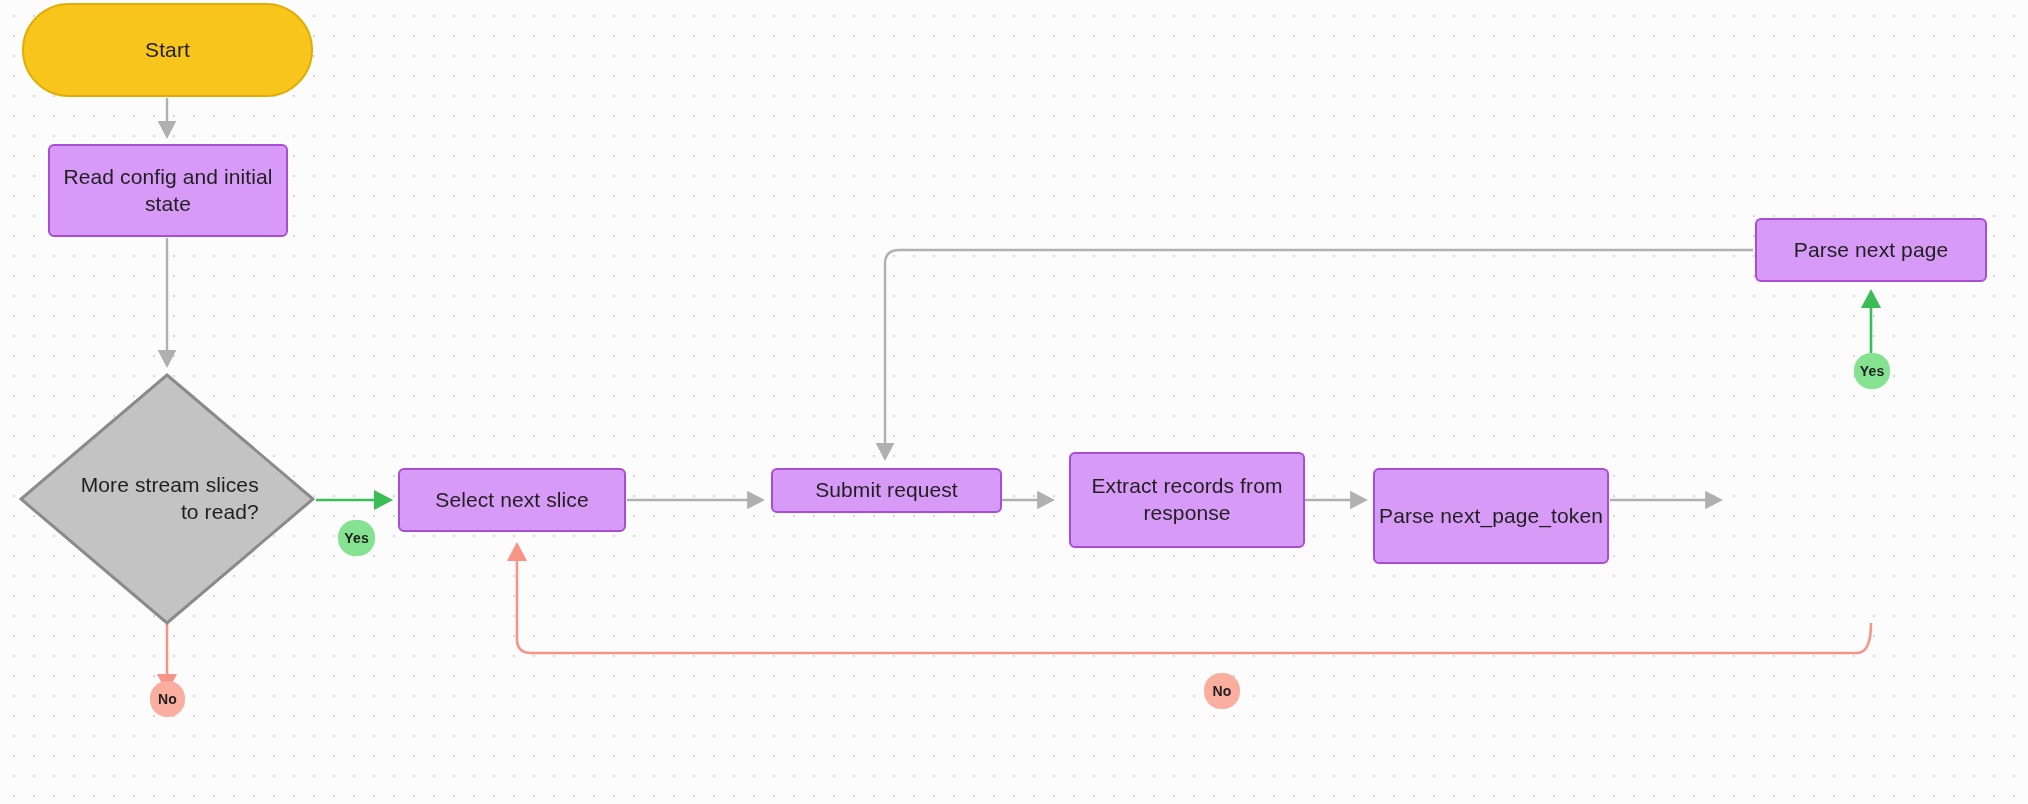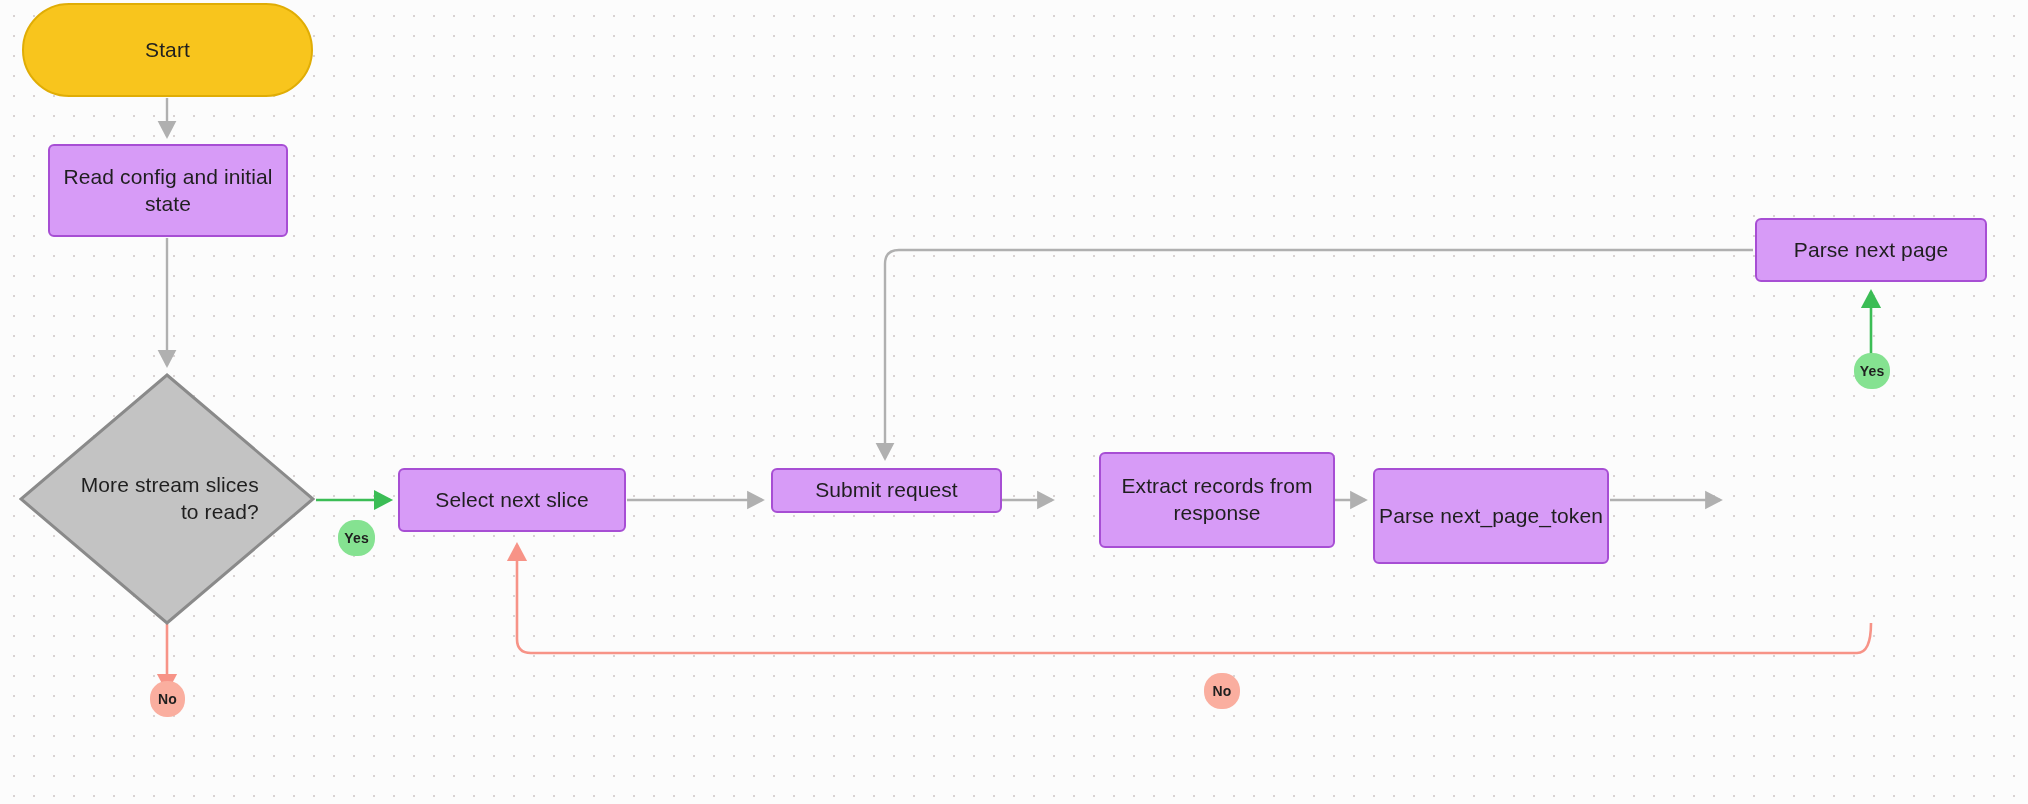--- a/index.html
+++ b/index.html
@@ -169,21 +169,21 @@
 
 
   <div class="node node-process node-process-purple" style="left:398px; top:468px; width:228px; height:64px;">
     <span>Select next slice</span>
   </div>
 
   <div class="node node-process node-process-purple" style="left:771px; top:468px; width:231px; height:45px;">
     <span>Submit request</span>
   </div>
 
-  <div class="node node-process node-process-purple" style="left:1099px; top:452px; width:236px; height:96px;justify-content:center;">
+  <div class="node node-process node-process-purple" style="left:1069px; top:452px; width:236px; height:96px;justify-content:center;">
     <span>Extract records from response</span>
   </div>
 
   <div class="node node-process node-process-purple" style="left:1373px; top:468px; width:236px; height:96px;">
     <span>Parse next_page_token</span>
   </div>
 
 
   <div class="node node-process node-process-purple" style="left:1755px; top:218px; width:232px; height:64px;">
     <span>Parse next page</span>

